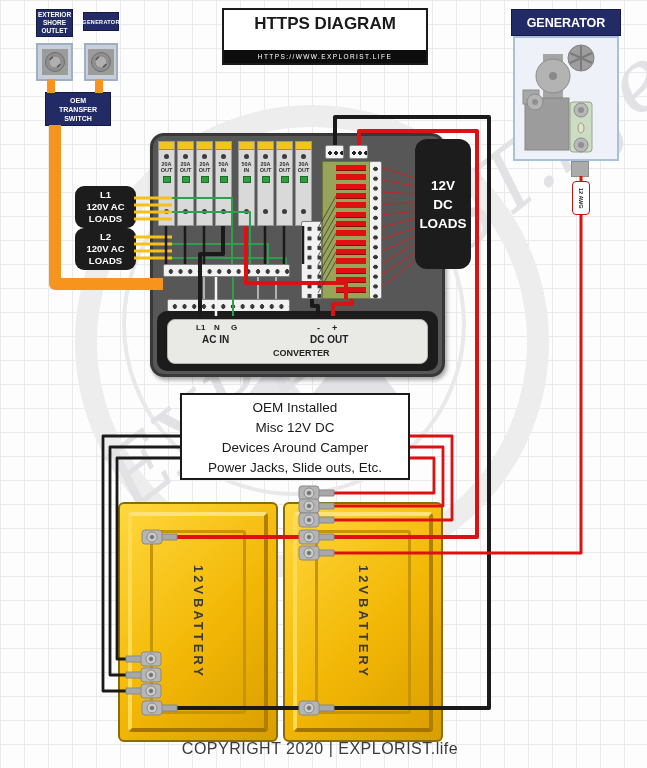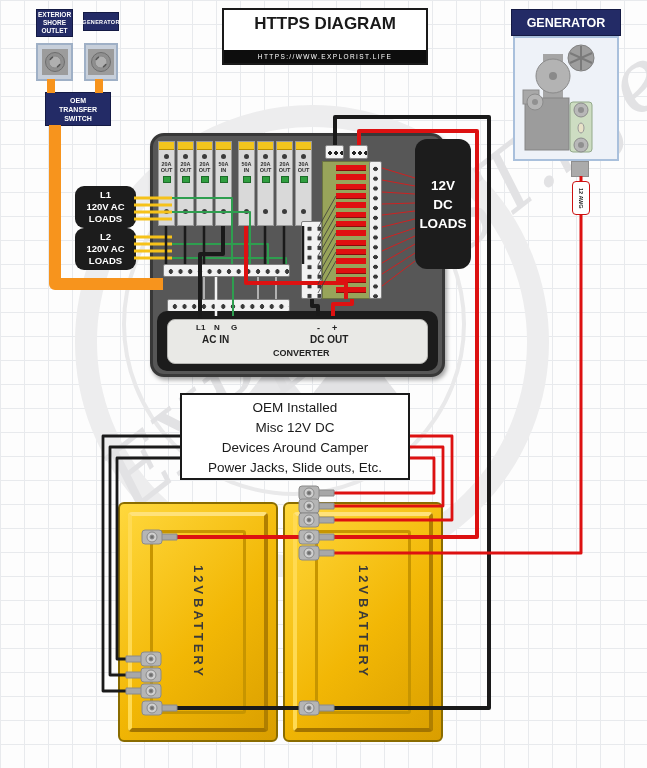--- a/index.html
+++ b/index.html
@@ -406,13 +406,14 @@
         </g>
       <g>
           <rect x="126" y="688" width="17" height="6" fill="#a8a8a8"></rect>
           <rect x="141" y="684" width="20" height="14" rx="3" fill="#b5b5b5"></rect>
           <circle cx="151" cy="691" r="5" fill="#d0d0d0"></circle>
           <circle cx="151" cy="691" r="2" fill="#6e6e6e"></circle>
         </g>
     </g>
   </svg>
 
+  <div class="abs footer" style="left:90px;top:740px;width:460px;">COPYRIGHT 2020 | EXPLORIST.life</div>
 </div>
 
 </body></html>

